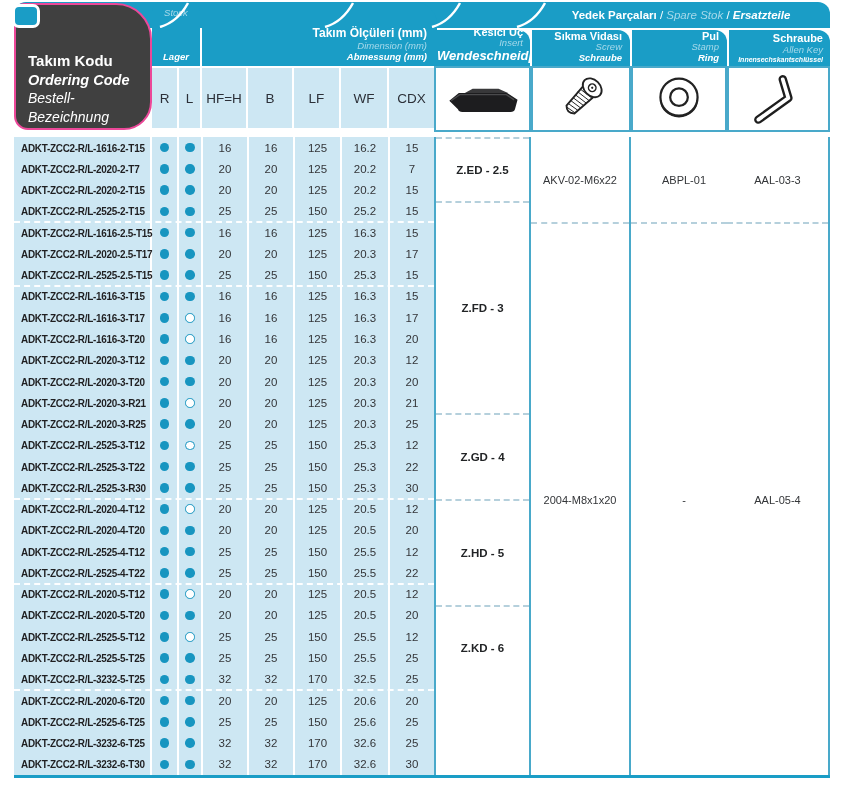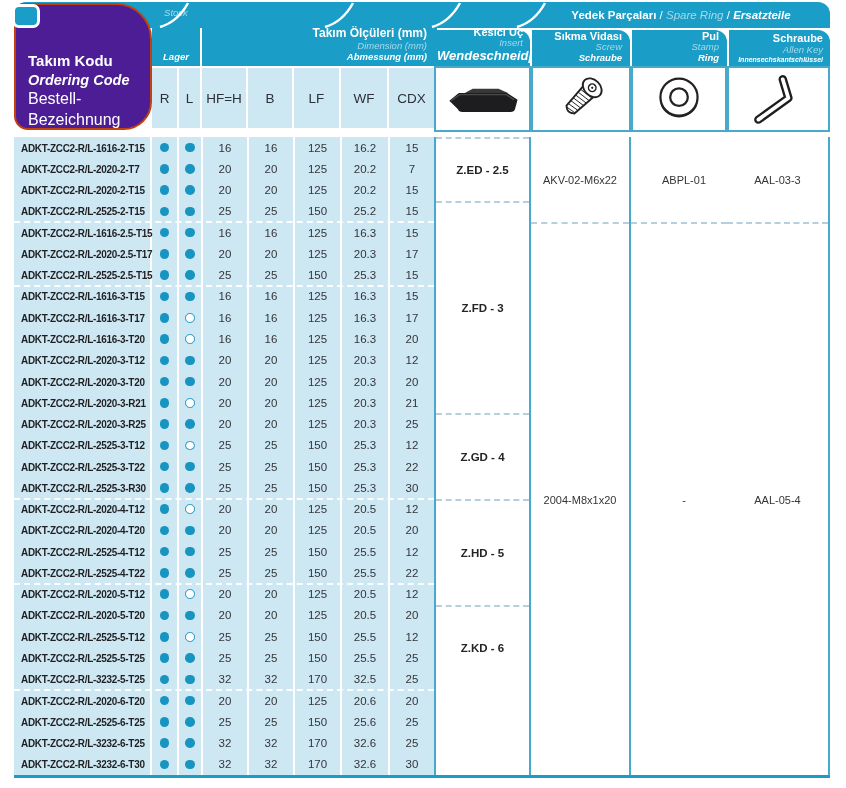--- a/index.html
+++ b/index.html
@@ -36,25 +36,25 @@
   .stok-box .h-tr { font-size:12px; }
   .dim-box  .h-tr { font-size:12px; }
   .kes-box  .h-de { font-size:13px; }
   .key-box  .h-de { font-size:7px; }
   .bt-b  { font-weight:bold; }
   .bt-i  { font-style:italic; color:#a6d9ea; }
   .bt-bi { font-weight:bold; font-style:italic; }
 
   
   .navy { position:absolute; left:14px; top:3px; width:138px; height:127px; z-index:6;
-          background:#4c1d95; border:2px solid #c2410c; border-radius:10px 36px 28px 14px;
+          background:#404040; border:2px solid #ec4899; border-radius:10px 36px 28px 14px;
           color:#fff; padding:46px 0 0 12px; }
   .navy .l1 { font-weight:bold; font-size:15px; line-height:1.3; }
   .navy .l2 { font-weight:bold; font-style:italic; font-size:14.5px; line-height:1.3; }
-  .navy .l3 { font-size:16px; line-height:1.3; }
+  .navy .l3 { font-style:italic; font-size:14px; line-height:1.3; }
   .chip { position:absolute; left:12px; top:4px; width:28px; height:24px; z-index:7;
           background:#1a9dc6; border:3px solid #fff; border-radius:7px; }
 
   
   .sub { position:absolute; top:68px; height:60px; background:#cde7f3; z-index:2;
          display:flex; align-items:center; justify-content:center;
          font-size:13.5px; color:#2c3038; }
 
   
   .imgcell { position:absolute; top:66px; height:66px; background:#fff; z-index:2;
@@ -94,21 +94,21 @@
 </style>
 </head>
 <body>
 
 <div class="page">
 
   <div class="band">
     <div class="band-text">
       <span class="bt-b">Yedek Parçaları</span>
       <span>&nbsp;/&nbsp;</span>
-      <span class="bt-i">Spare Ring</span>
+      <span class="bt-i">Spare Stok</span>
       <span>&nbsp;/&nbsp;</span>
       <span class="bt-bi">Ersatzteile</span>
     </div>
   </div>
 
   <div class="hbox stok-box">
     <div class="h-tr">Stok</div>
     <div class="h-en">Stock</div>
     <div class="h-de">Lager</div>
   </div>

